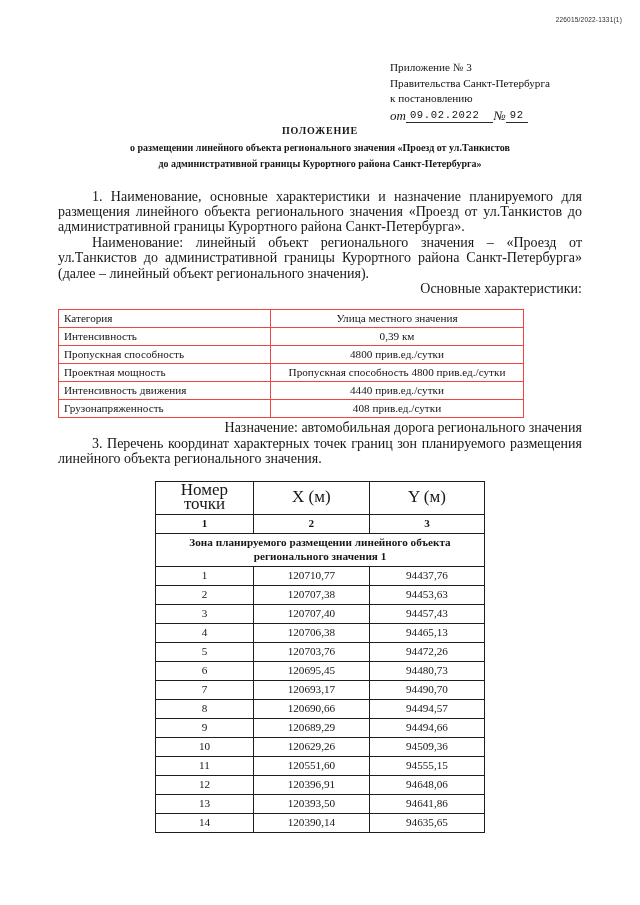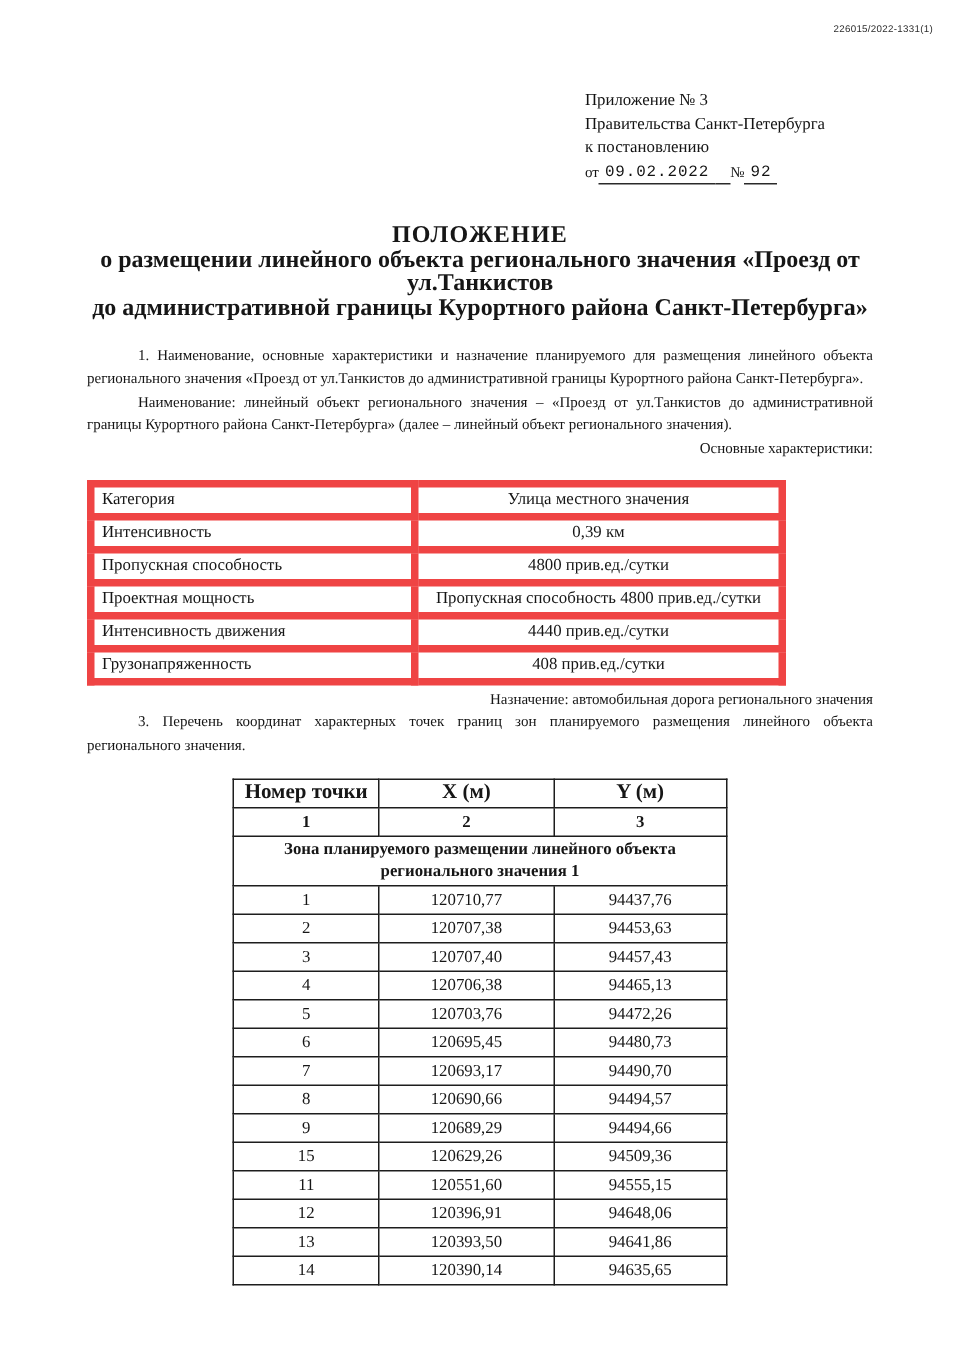--- a/index.html
+++ b/index.html
@@ -45,50 +45,49 @@
     line-height: 15.5px;
     color: #131313;
   }
   .approval div { white-space: nowrap; }
   .approval-line {
     display: flex;
     align-items: flex-end;
     margin-top: 1px;
     white-space: nowrap;
   }
-  .appr-label { font-size: 10px; }
+  .appr-label { font-size: 13px; font-style: italic; }
   .stamp-val {
     font-family: "Liberation Mono", "DejaVu Sans Mono", monospace;
     font-size: 10.6px;
     letter-spacing: 0.6px;
     padding: 0 4px;
     border-bottom: 1px solid #2a2a2a;
     line-height: 13px;
   }
   .stamp-gap {
     border-bottom: 1px solid #2a2a2a;
     width: 10px;
     line-height: 13px;
   }
 
   
   .title-block {
-    margin-top: 26px;
     text-align: center;
     font-weight: bold;
-    font-size: 16px;
+    font-size: 10px;
     line-height: 15.5px;
   }
   .title-main { letter-spacing: 0.8px; }
   .title-sub { margin-top: 1px; }
 
   
   .body-text {
     margin-top: 17px;
-    font-size: 10px;
+    font-size: 14px;
     line-height: 15.4px;
   }
   p.para {
     margin: 0;
     text-align: justify;
     text-indent: 34px;
     text-justify: inter-word;
   }
   p.para.last-left { text-align: right; }
 
@@ -96,21 +95,21 @@
   table {
     border-collapse: collapse;
     font-size: 11.2px;
   }
   .char-table {
     margin-top: 13px;
     width: 466px;
     margin-left: 0;
   }
   .char-table td {
-    border: 5px solid #ef4444;
+    border: 1px solid #ef4444;
     padding: 1px 5px 2px 5px;
     line-height: 14px;
     height: 14px;
   }
   .char-table td.key { width: 201px; text-align: left; }
   .char-table td.val { text-align: center; }
 
   .after-table { margin-top: 2px; }
 
   
@@ -125,22 +124,22 @@
   }
   .coord-table td, .coord-table th {
     border: 1px solid #1d1d1d;
     padding: 1px 4px 2px 4px;
     text-align: center;
     line-height: 14.5px;
     height: 15px;
     font-weight: normal;
   }
   .coord-table th {
-    font-weight: bold;
-    font-size: 14px;
+    font-weight: normal;
+    font-size: 17px;
   }
   .coord-table td.colnum { font-weight: bold; }
   .coord-table td.section {
     font-weight: bold;
     line-height: 14.5px;
     padding: 1px 6px 2px 6px;
   }
   .col-n  { width: 96px; }
   .col-x  { width: 117px; }
   .col-y  { width: 117px; }
@@ -268,21 +267,21 @@
           <td>8</td>
           <td>120690,66</td>
           <td>94494,57</td>
         </tr>
         <tr>
           <td>9</td>
           <td>120689,29</td>
           <td>94494,66</td>
         </tr>
         <tr>
-          <td>15</td>
+          <td>10</td>
           <td>120629,26</td>
           <td>94509,36</td>
         </tr>
         <tr>
           <td>11</td>
           <td>120551,60</td>
           <td>94555,15</td>
         </tr>
         <tr>
           <td>12</td>

